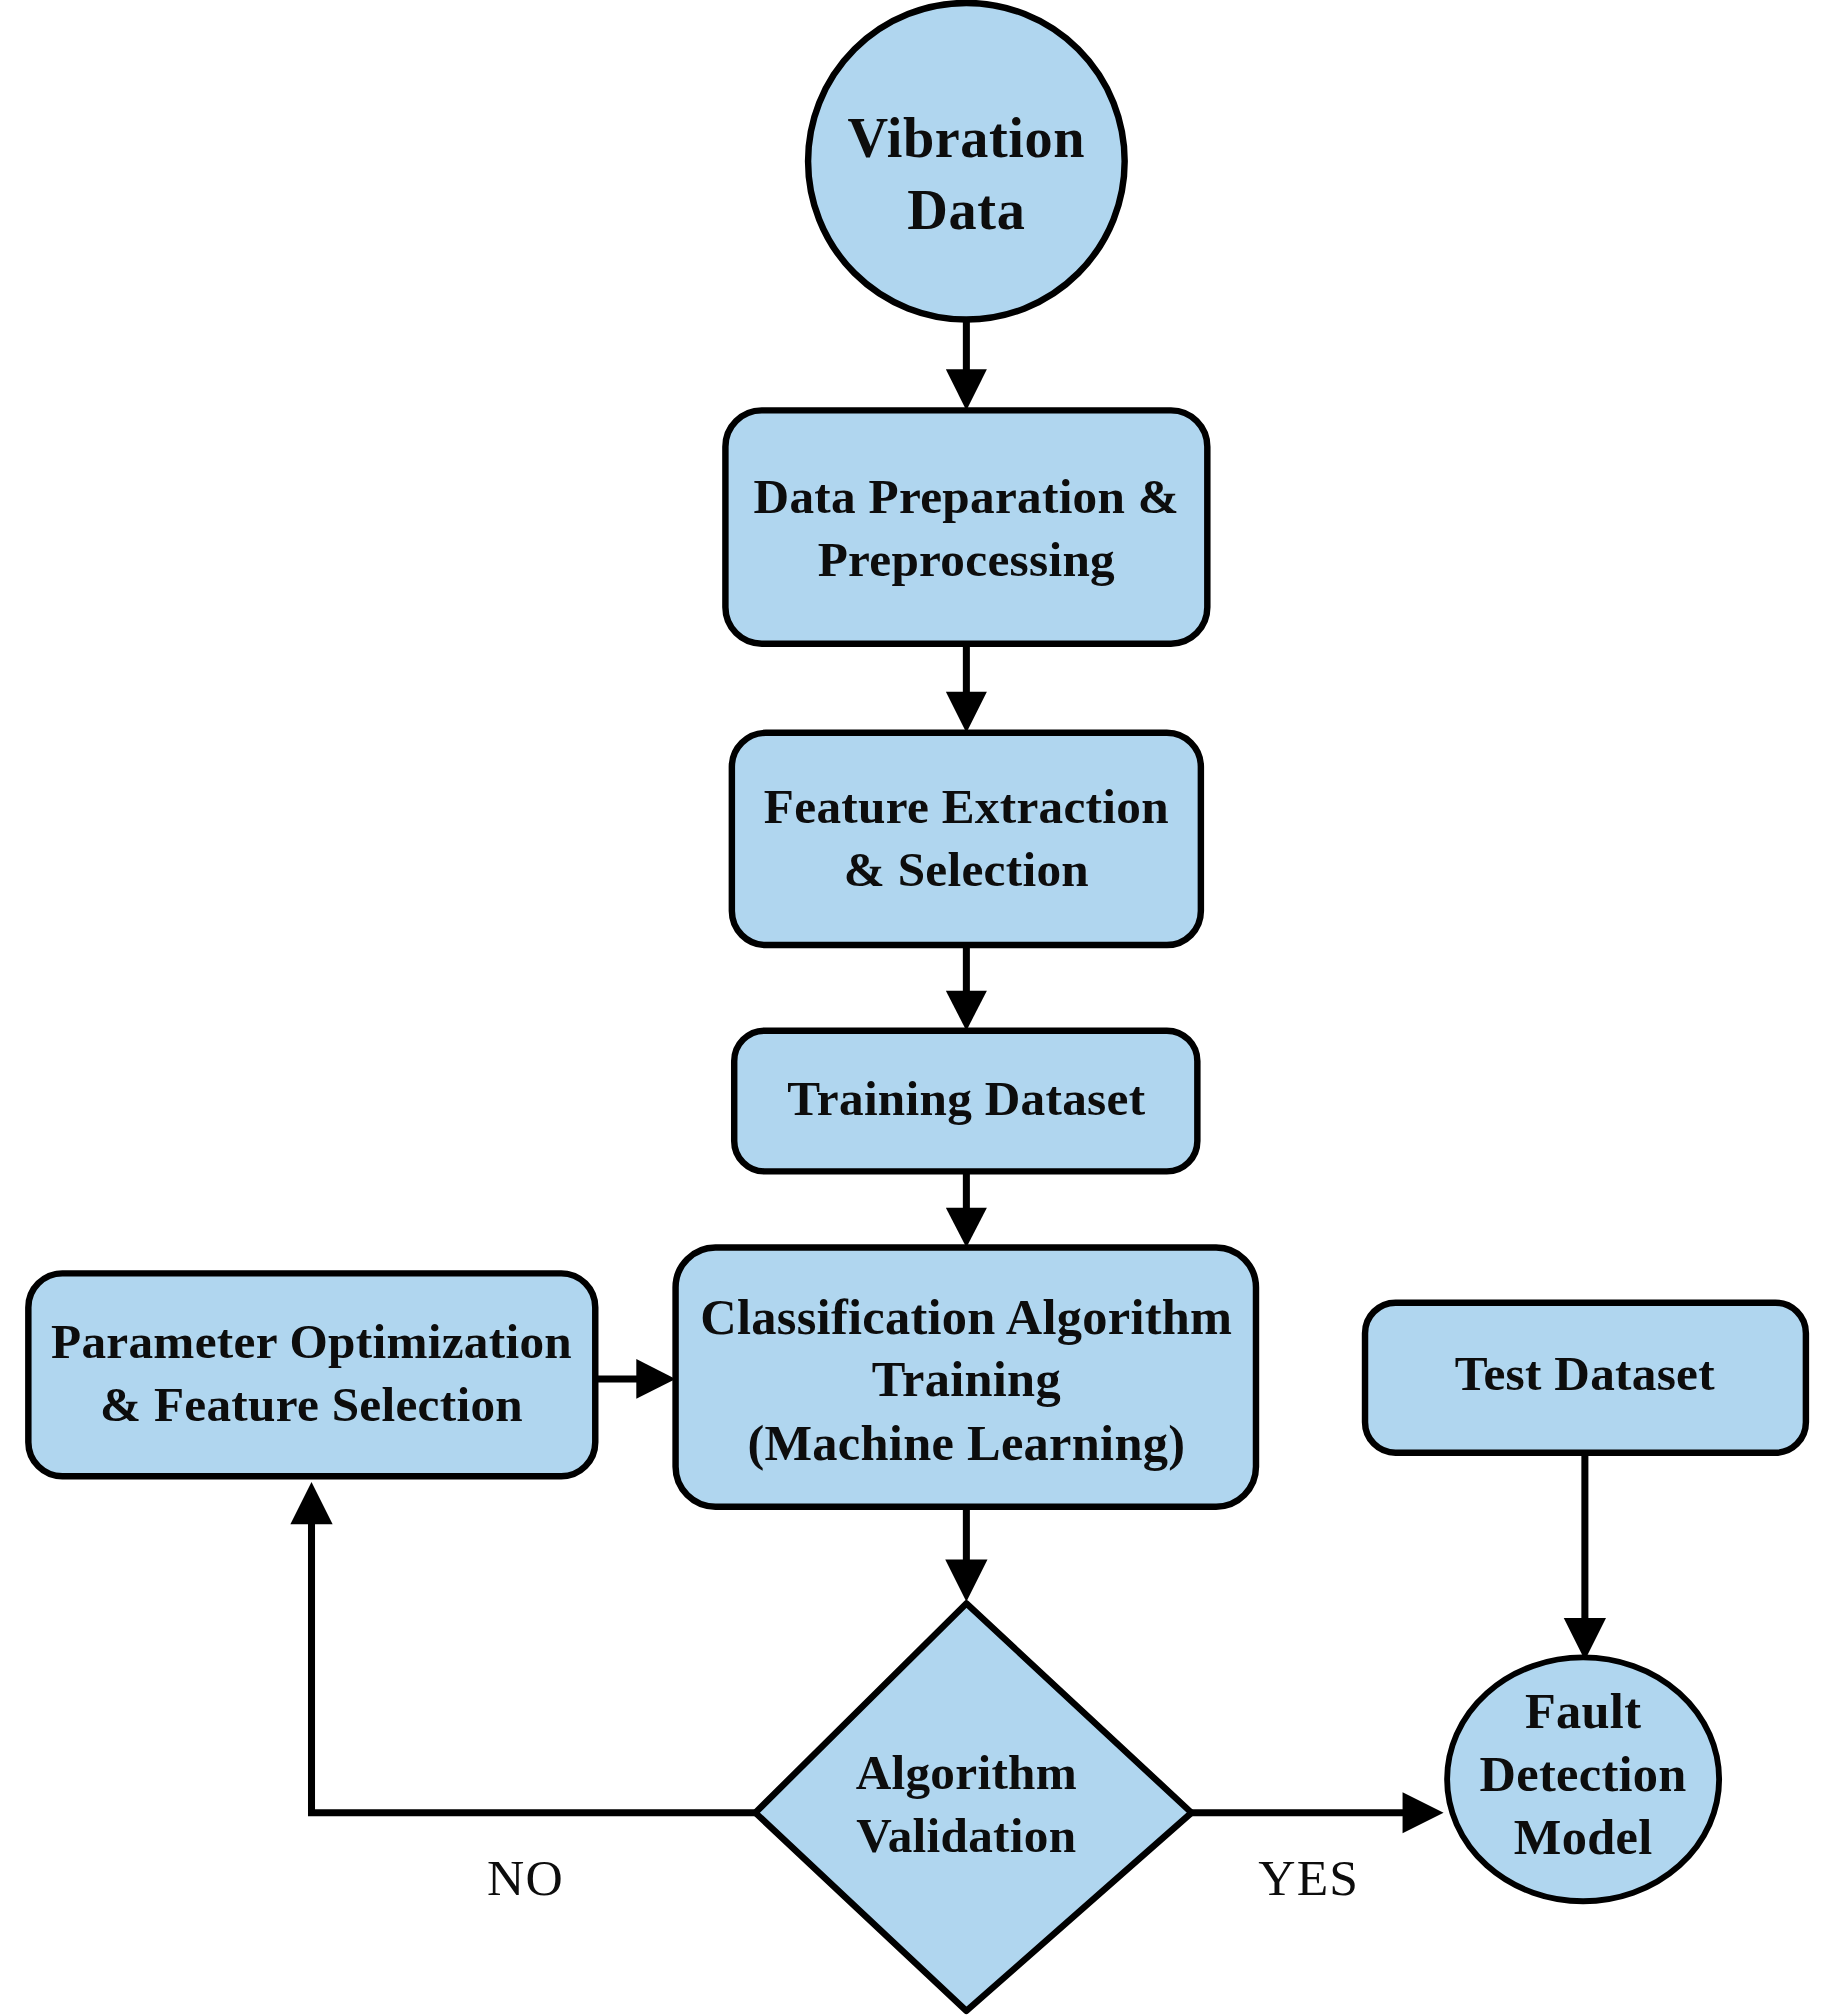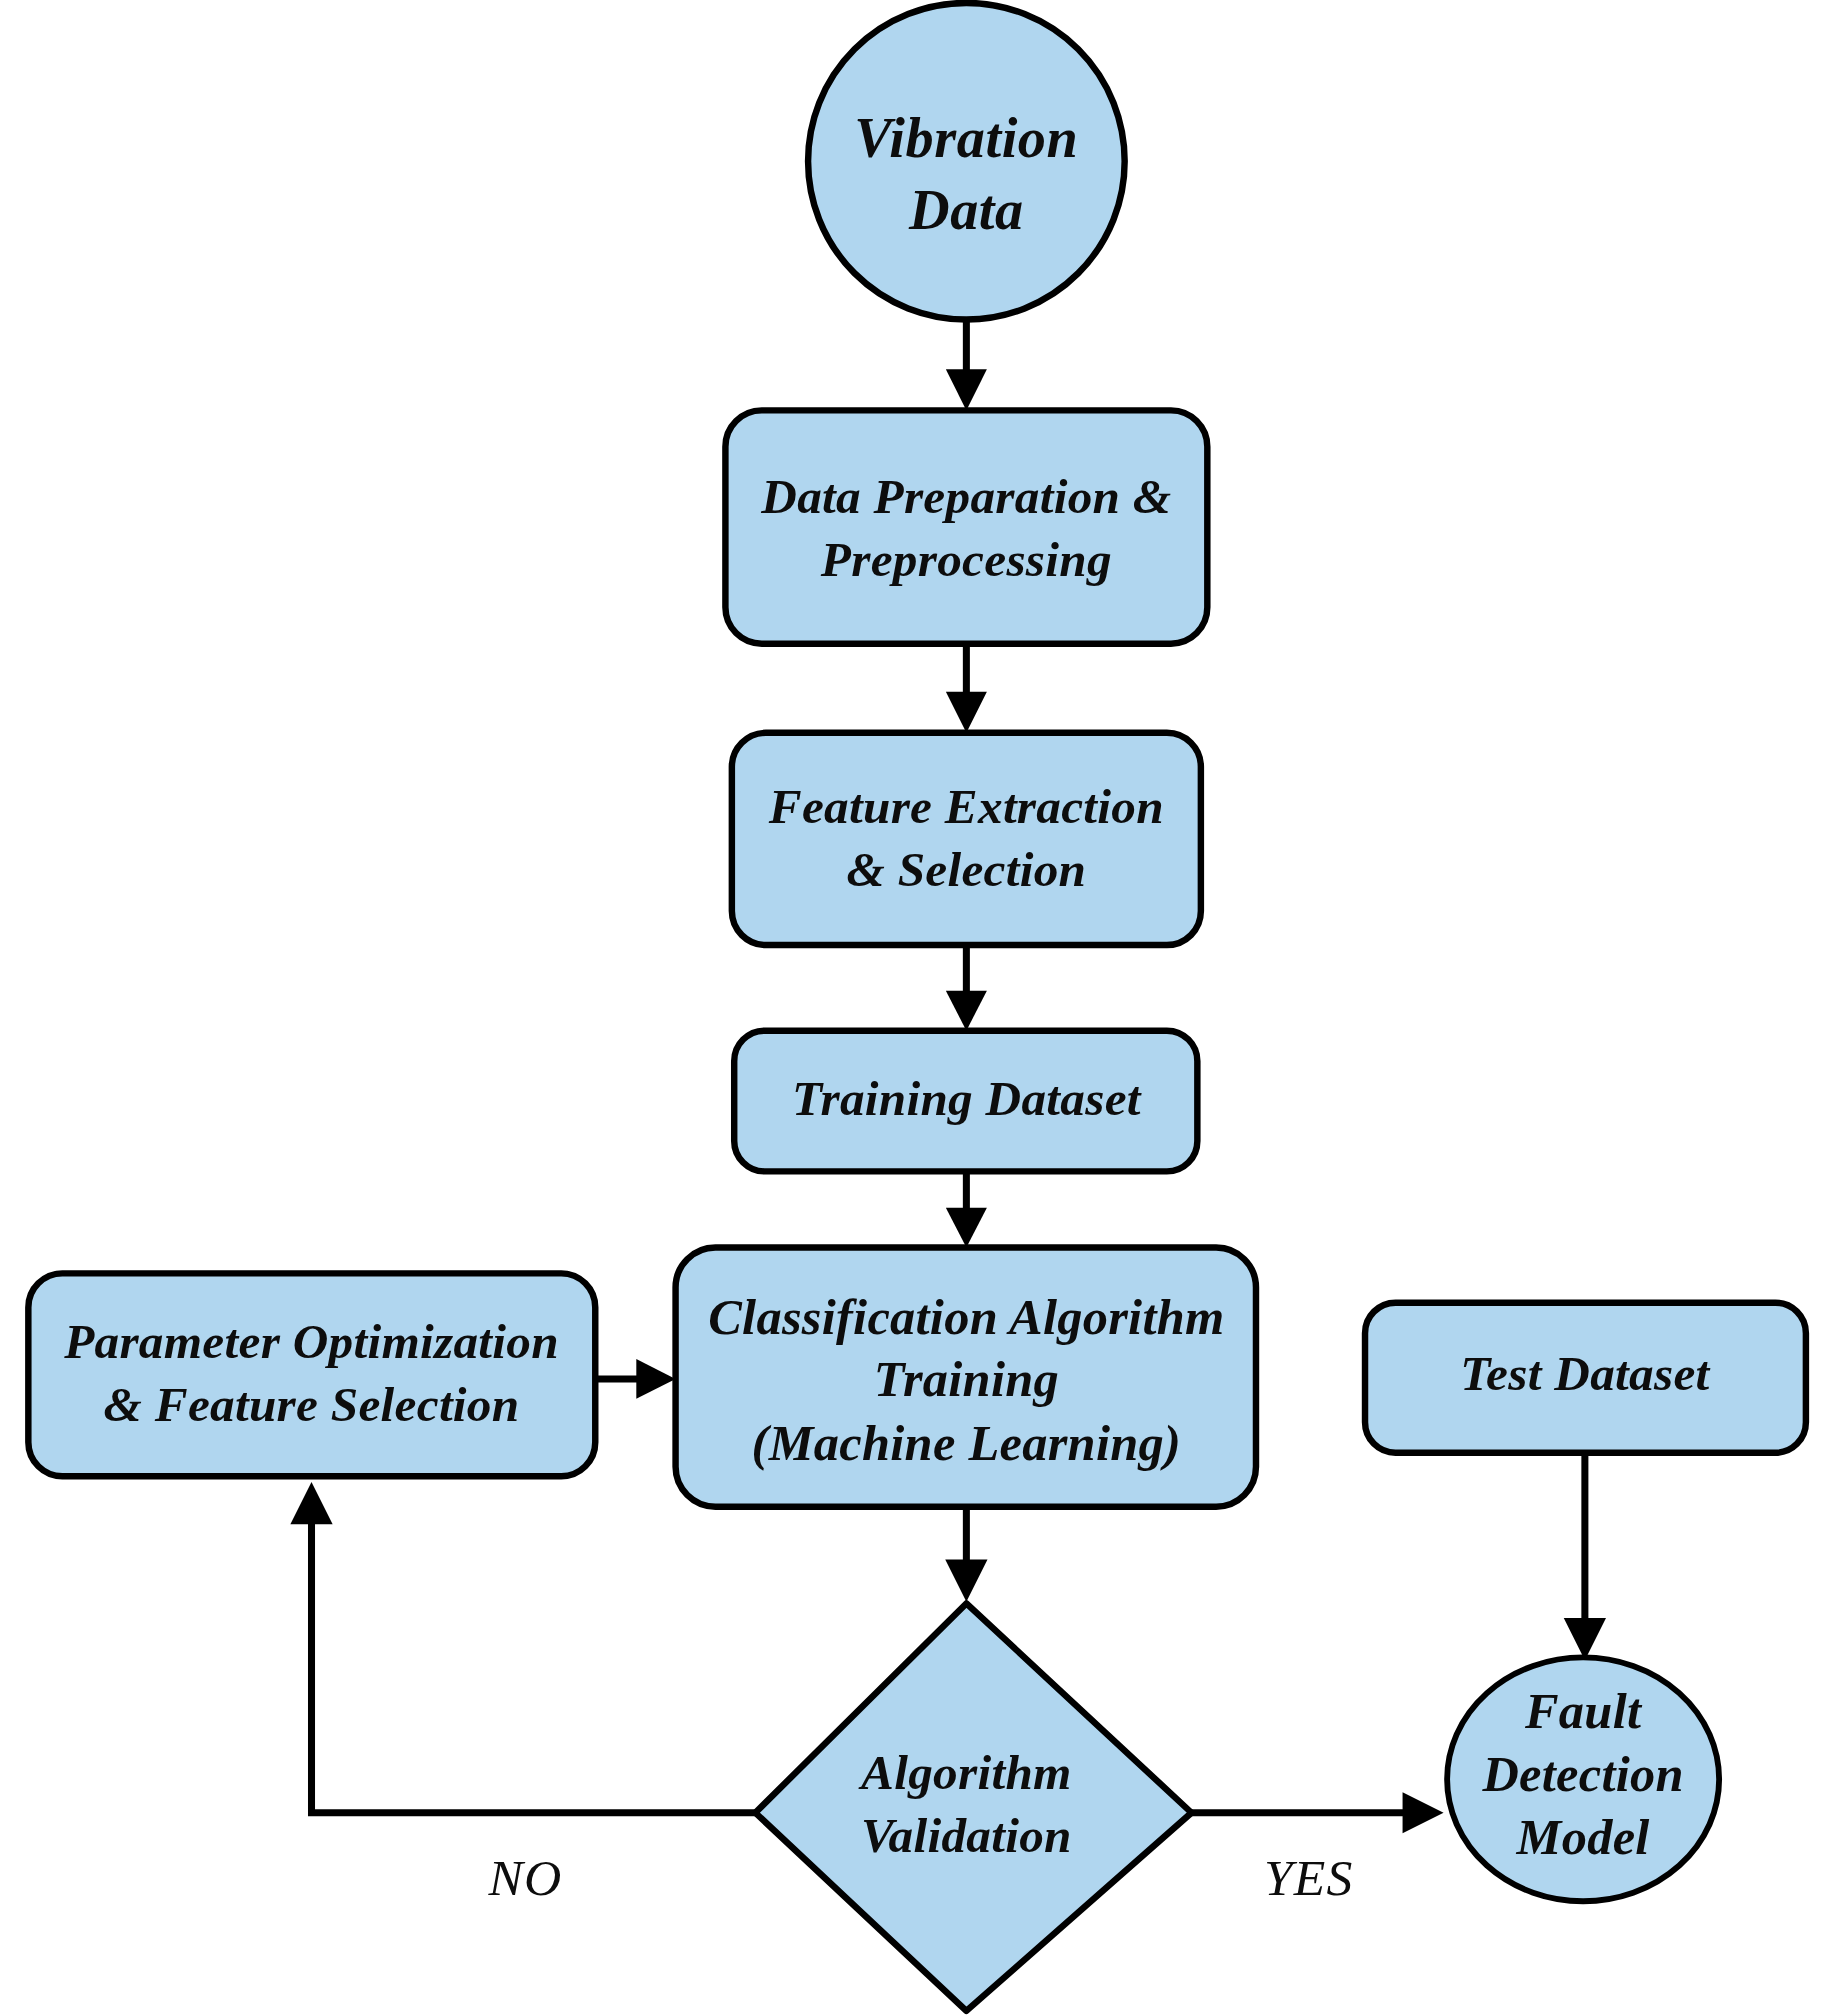--- a/index.html
+++ b/index.html
@@ -11,21 +11,20 @@
     width: 1836px;
     height: 2015px;
     font-family: "Liberation Serif", "DejaVu Serif", serif;
     overflow: hidden;
   }
   #flowchart-root {
     position: relative;
     width: 1836px;
     height: 2015px;
     background: #ffffff;
-    font-style: italic;
   }
   svg#flow-svg {
     display: block;
     width: 1836px;
     height: 2015px;
   }
   .node-shape {
     fill: #b0d6ef;
     stroke: #000000;
     stroke-width: 11;

